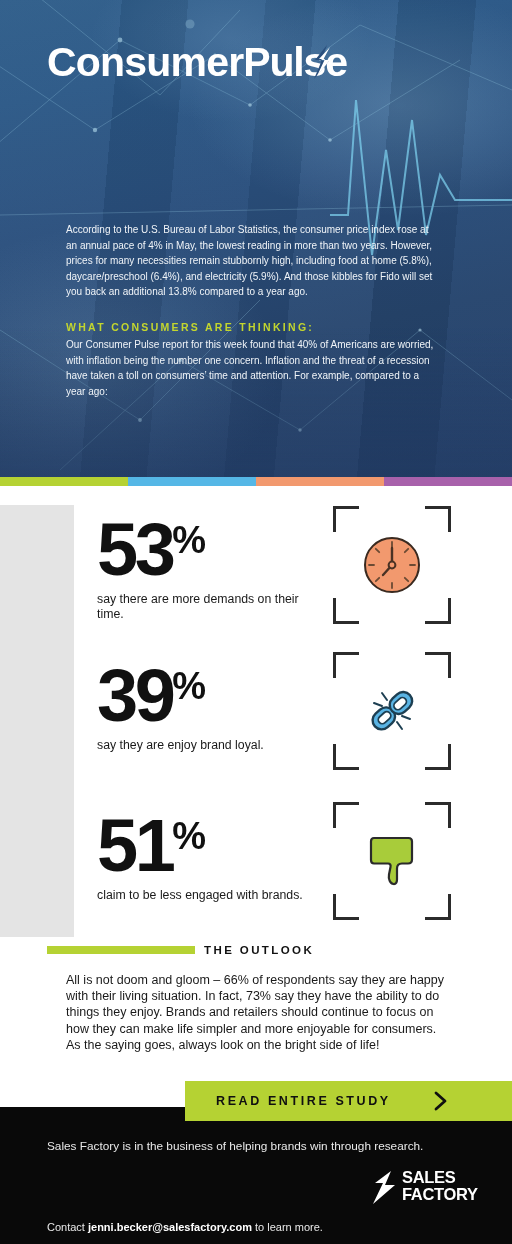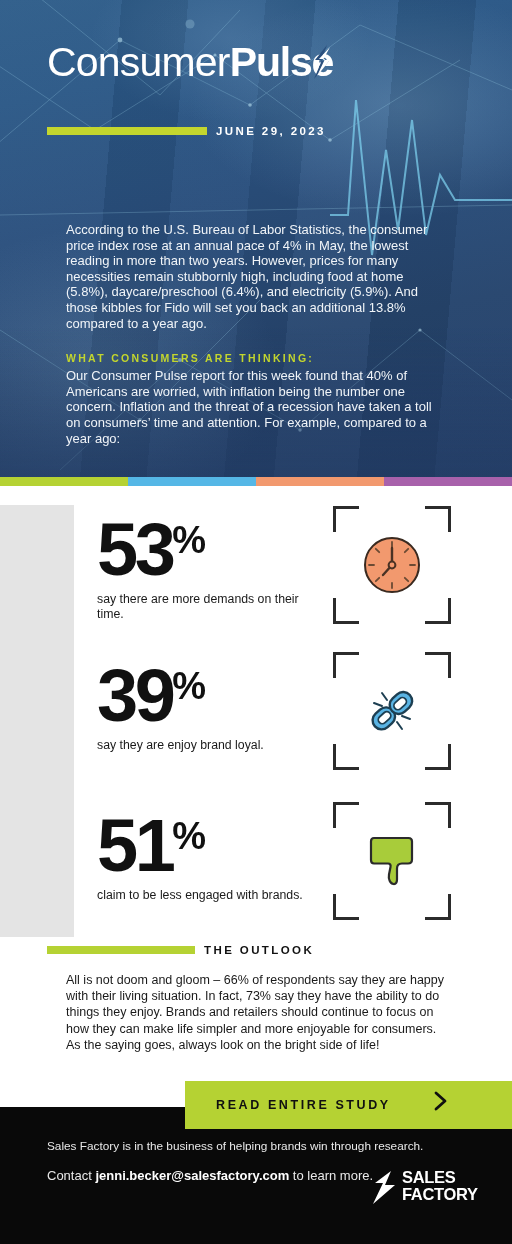--- a/index.html
+++ b/index.html
@@ -31,39 +31,39 @@
   .hero-fade {
     position:absolute; left:0; bottom:0; width:512px; height:150px;
     background:linear-gradient(to bottom, rgba(36,64,106,0) 0%, rgba(33,58,98,0.55) 100%);
   }
 
   .logo-wrap { position:absolute; left:47px; top:36px; width:290px; height:52px; }
   .logo-text {
     font-size:41px; line-height:52px; color:#fff; letter-spacing:-0.8px;
     white-space:nowrap;
   }
-  .logo-consumer { font-weight:400; }
+  .logo-consumer { font-weight:700; }
   .logo-pulse { font-weight:700; letter-spacing:-1.2px; }
   .logo-bolt { position:absolute; top:9px; left:266px; width:17px; height:34px; }
 
   .date-row { position:absolute; left:47px; top:125px; display:flex; align-items:center; gap:9px; }
   .date-bar { width:160px; height:8px; background:#c3d62e; }
   .date-text { color:#ffffff; font-size:11.5px; font-weight:700; letter-spacing:2.4px; }
 
   .headline {
     position:absolute; left:47px; top:150px; width:420px;
     color:#ffffff; font-size:27px; font-weight:700; letter-spacing:-0.5px;
   }
 
   .hero-body { position:absolute; left:66px; top:222px; width:372px; }
   .kicker {
     color:#c3d62e; font-size:10.5px; font-weight:700; letter-spacing:2.3px;
     margin-bottom:4px;
   }
-  .para { color:#f0f4f8; font-size:13px; line-height:15.6px; }
+  .para { color:#f0f4f8; font-size:10px; line-height:15.6px; }
   .hero-body .block2 { margin-top:21px; }
 
   
   .stripe { position:absolute; left:0; top:477px; width:512px; height:9px; display:flex; }
   .stripe > div { flex:1 1 0; height:9px; }
 
   
   .stats-section { position:absolute; left:0; top:486px; width:512px; height:450px; background:#fff; }
   .gray-panel { position:absolute; left:0; top:19px; width:74px; height:432px; background:#e4e4e4; }
 
@@ -97,31 +97,31 @@
   .outlook-text { color:#111; font-size:11.5px; font-weight:700; letter-spacing:2.4px; }
 
   .outlook-body {
     position:absolute; left:66px; top:972px; width:378px;
     font-size:12.5px; line-height:16.2px; color:#1a1a1a;
   }
 
   
   .footer { position:absolute; left:0; top:1107px; width:512px; height:137px; background:#090909; }
   .cta {
-    position:absolute; left:185px; top:1081px; width:327px; height:48px;
+    position:absolute; left:185px; top:1081px; width:327px; height:40px;
     background:#b5d233; display:flex; align-items:center;
   }
   .cta-label {
     color:#101010; font-size:12.5px; font-weight:700; letter-spacing:2.6px;
     margin-left:31px;
   }
   .cta-arrow { position:absolute; left:245px; top:9px; width:22px; height:22px; }
 
   .foot-line1 { position:absolute; left:47px; top:1139px; color:#e9e9e9; font-size:11.8px; }
-  .foot-line2 { position:absolute; left:47px; top:1168px; color:#e9e9e9; font-size:13px; }
+  .foot-line2 { position:absolute; left:47px; top:1221px; color:#e9e9e9; font-size:11px; }
   .foot-email { font-weight:700; color:#ffffff; }
 
   .sf-logo { position:absolute; left:371px; top:1168px; width:100px; height:40px; }
   .sf-mark { position:absolute; left:0; top:3px; width:26px; height:33px; }
   .sf-words {
     position:absolute; left:31px; top:1px;
     color:#ffffff; font-weight:800; font-size:16.5px; line-height:17px;
     letter-spacing:-0.3px;
   }
 </style>
@@ -160,24 +160,20 @@
   <div class="logo-wrap">
     <div class="logo-text">
       <span class="logo-consumer">Consumer</span><span class="logo-pulse">Pulse</span>
     </div>
     <svg class="logo-bolt" viewBox="0 0 17 34">
       <polygon points="14,0 2,15 9,15 1,34 16,16 8,16" fill="#2a4f7d"></polygon>
       <polygon points="17,2 6,14 12,14 4,31 17,15 10,15" fill="#ffffff"></polygon>
     </svg>
   </div>
 
-  <div class="date-row">
-    <span class="date-bar"></span>
-    <span class="date-text">JUNE 29, 2023</span>
-  </div>
 
 
   <div class="hero-body">
     <div class="block1">
       <div class="para">According to the U.S. Bureau of Labor Statistics, the consumer price index rose at an annual pace of 4% in May, the lowest reading in more than two years. However, prices for many necessities remain stubbornly high, including food at home (5.8%), daycare/preschool (6.4%), and electricity (5.9%). And those kibbles for Fido will set you back an additional 13.8% compared to a year ago.</div>
     </div>
     <div class="block2">
       <div class="kicker">WHAT CONSUMERS ARE THINKING:</div>
       <div class="para">Our Consumer Pulse report for this week found that 40% of Americans are worried, with inflation being the number one concern. Inflation and the threat of a recession have taken a toll on consumers’ time and attention. For example, compared to a year ago:</div>
     </div>

